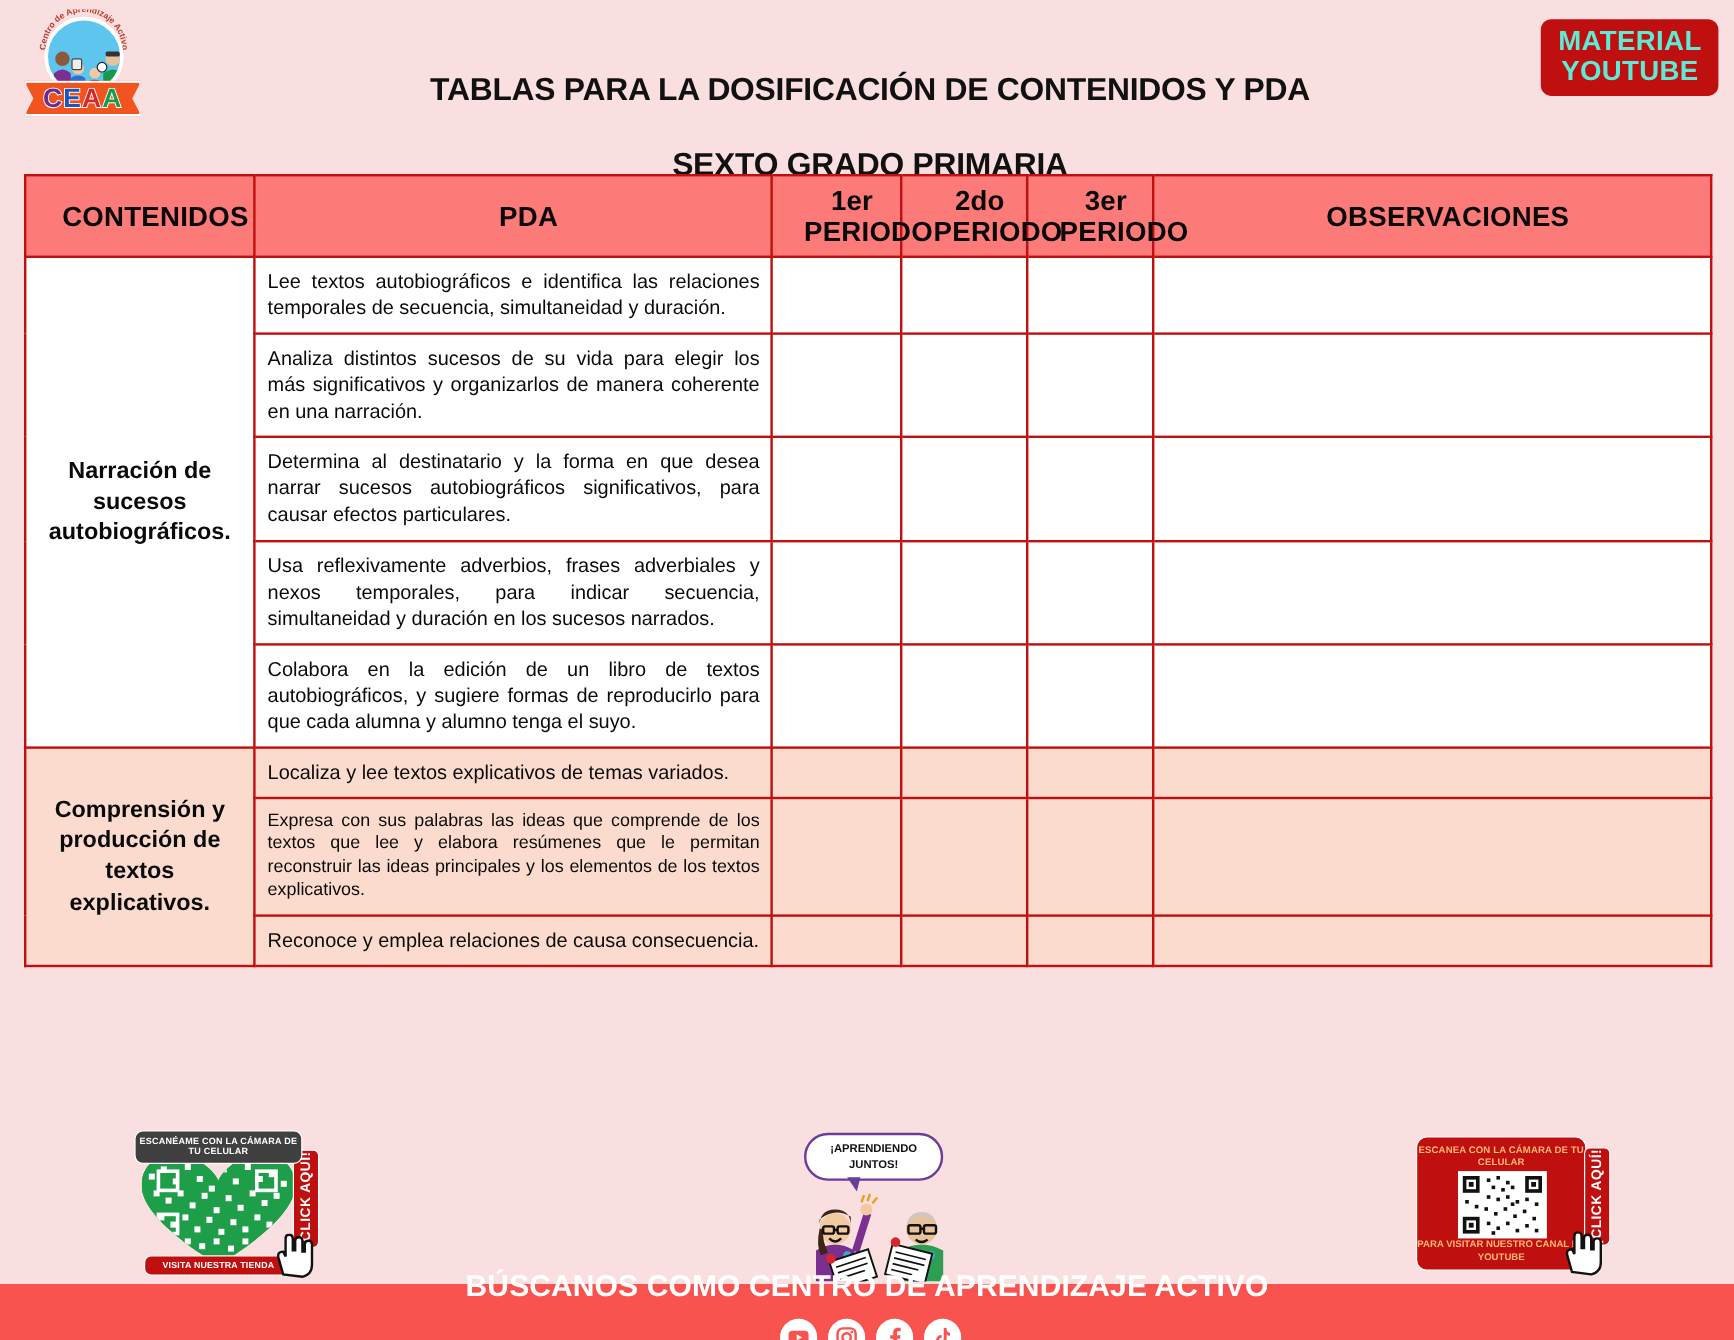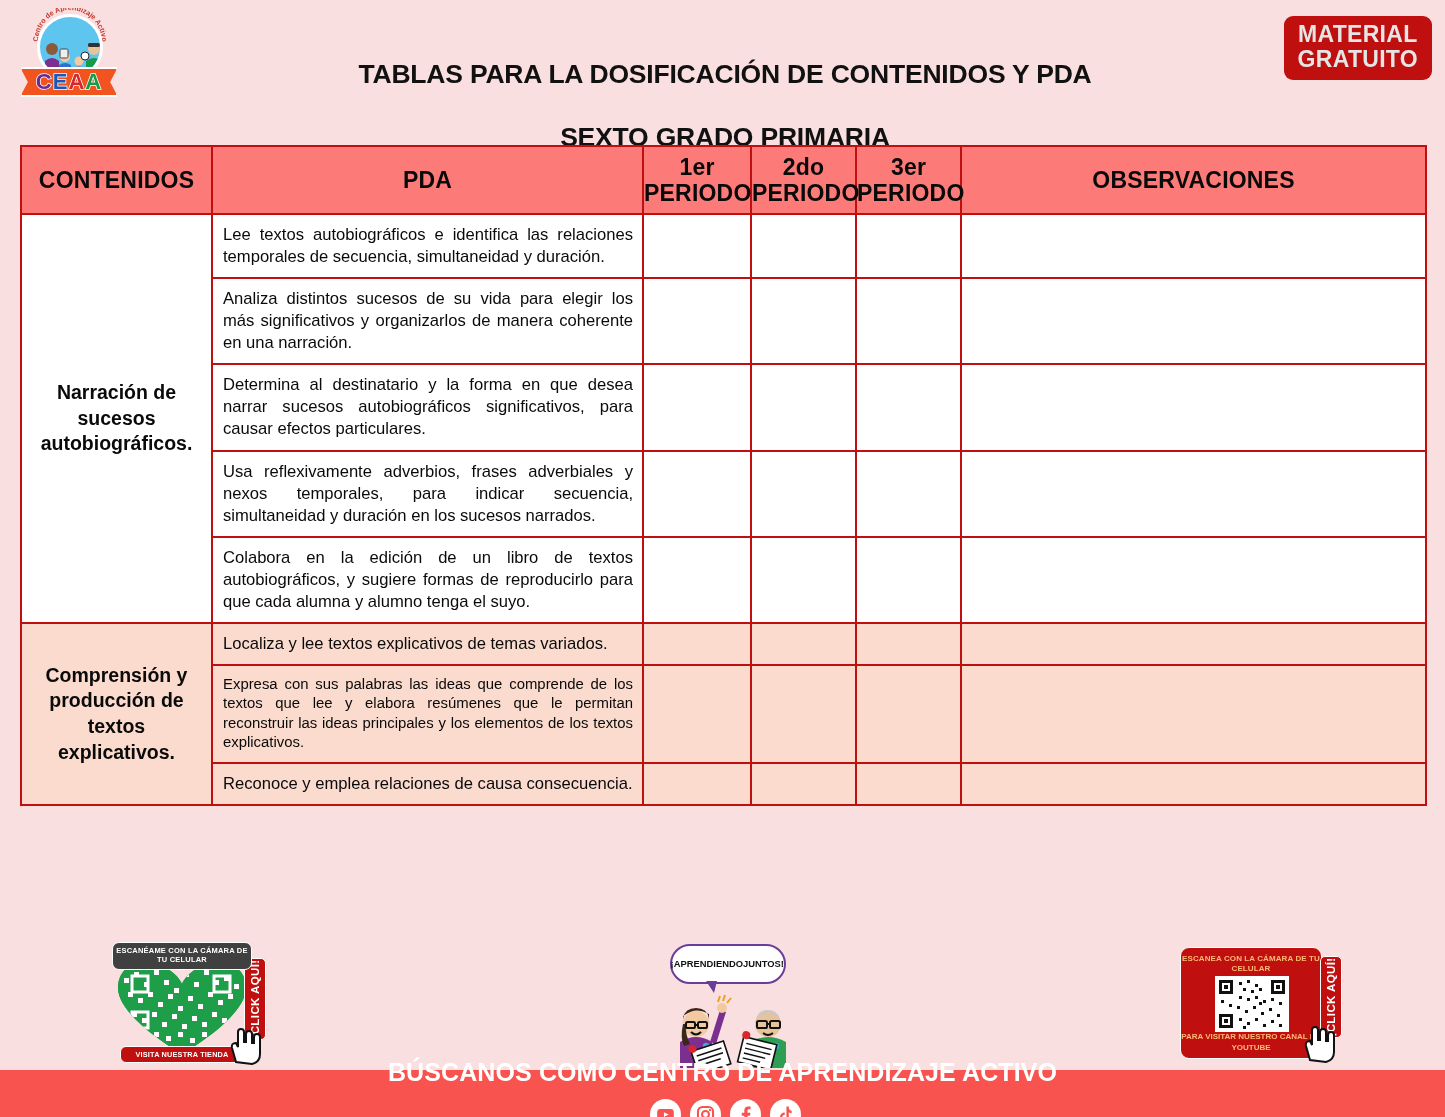--- a/index.html
+++ b/index.html
@@ -106,21 +106,21 @@
     color: #fb7f7d;
     letter-spacing: 0.2px;
     margin-top: 3px;
   }
 
   .badge {
     position: absolute;
     right: 13px;
     top: 16px;
     background: #c00f0f;
-    color: #e5e5e5;
+    color: #5eead4;
     border-radius: 9px;
     padding: 6px 14px 8px 14px;
     text-align: center;
     font-size: 23px;
     font-weight: bold;
     line-height: 1.08;
     letter-spacing: 0.3px;
   }
 
   
@@ -140,20 +140,21 @@
     vertical-align: middle;
   }
   table.dos thead th {
     background: #fc7b78;
     color: #0a0a0a;
     font-weight: bold;
     text-align: center;
     height: 68px;
     font-size: 23px;
     letter-spacing: 0.2px;
+    padding-left: 26px;
   }
   th.th-periodo { font-size: 18.5px; line-height: 1.14; }
 
   td.contenido {
     text-align: center;
     font-weight: bold;
     font-size: 19.5px;
     line-height: 1.32;
     color: #0a0a0a;
     padding: 6px 8px;
@@ -222,22 +223,22 @@
   }
   .hand-cursor { position: absolute; width: 34px; height: 38px; }
 
   
   .center-art { position: absolute; left: 658px; top: 6px; width: 150px; height: 124px; }
   .bubble {
     position: absolute; left: 12px; top: 0px;
     width: 116px; height: 40px;
     border: 2px solid #6a3d9a; border-radius: 22px;
     background: #ffffff;
-    display: flex; flex-direction: row;
-    align-items: center; justify-content: flex-end;
+    display: flex; flex-direction: column;
+    align-items: center; justify-content: center;
     font-size: 9.4px; font-weight: bold; color: #111;
     line-height: 1.35;
   }
   .bubble::after {
     content: ""; position: absolute; left: 34px; bottom: -11px;
     width: 0; height: 0;
     border-left: 8px solid transparent; border-right: 3px solid transparent;
     border-top: 12px solid #6a3d9a;
   }
 
@@ -318,21 +319,21 @@
     </div>
   </div>
 
   <div class="title-block">
     <div class="title-line">TABLAS PARA LA DOSIFICACIÓN DE CONTENIDOS Y PDA</div>
     <div class="title-line">SEXTO GRADO PRIMARIA</div>
   </div>
 
   <div class="badge">
     <div>MATERIAL</div>
-    <div>GRATUITO</div>
+    <div>YOUTUBE</div>
   </div>
 </div>
 
 <div class="table-wrap">
   <table class="dos">
     <colgroup>
       <col style="width:191px">
         <col style="width:431px">
       <col style="width:108px">
         <col style="width:105px">

